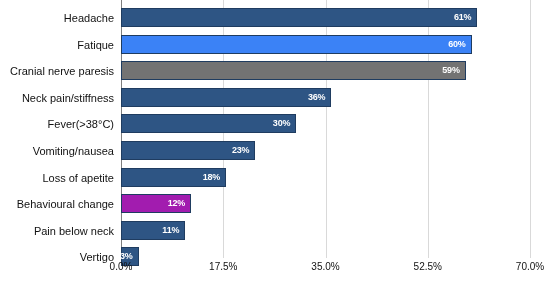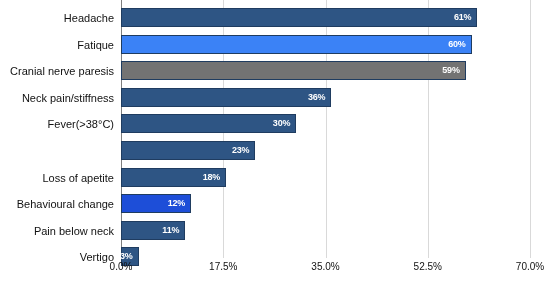--- a/index.html
+++ b/index.html
@@ -158,21 +158,21 @@
         <div class="bar" title="Vomiting/nausea 23%" style="width: 134.386px; background: rgb(46, 85, 132); border-color: rgb(31, 60, 96);">
           <span class="bar-value" style="color: rgb(255, 255, 255);">23%</span>
         </div>
       </div>
       <div class="bar-row" style="top: 167.6px; width: 409px;">
         <div class="bar" title="Loss of apetite 18%" style="width: 105.171px; background: rgb(46, 85, 132); border-color: rgb(31, 60, 96);">
           <span class="bar-value" style="color: rgb(255, 255, 255);">18%</span>
         </div>
       </div>
       <div class="bar-row" style="top: 194.2px; width: 409px;">
-        <div class="bar" title="Behavioural change 12%" style="width: 70.1143px; background: #1d4ed8; border-color: rgb(31, 60, 96);">
+        <div class="bar" title="Behavioural change 12%" style="width: 70.1143px; background: #a21caf; border-color: rgb(31, 60, 96);">
           <span class="bar-value" style="color: rgb(255, 255, 255);">12%</span>
         </div>
       </div>
       <div class="bar-row" style="top: 220.8px; width: 409px;">
         <div class="bar" title="Pain below neck 11%" style="width: 64.2714px; background: rgb(46, 85, 132); border-color: rgb(31, 60, 96);">
           <span class="bar-value" style="color: rgb(255, 255, 255);">11%</span>
         </div>
       </div>
       <div class="bar-row" style="top: 247.4px; width: 409px;">
         <div class="bar" title="Vertigo 3%" style="width: 17.5286px; background: rgb(46, 85, 132); border-color: rgb(31, 60, 96);">
@@ -180,20 +180,21 @@
         </div>
       </div>
     </div>
 
   <div id="category-labels">
       <div class="cat-label" style="top: 39.6px;">Fatique</div>
       <div class="cat-label" style="top: 13px;">Headache</div>
       <div class="cat-label" style="top: 66.2px;">Cranial nerve paresis</div>
       <div class="cat-label" style="top: 92.8px;">Neck pain/stiffness</div>
       <div class="cat-label" style="top: 119.4px;">Fever(&gt;38°C)</div>
+      <div class="cat-label" style="top: 146px;">Vomiting/nausea</div>
       <div class="cat-label" style="top: 172.6px;">Loss of apetite</div>
       <div class="cat-label" style="top: 199.2px;">Behavioural change</div>
       <div class="cat-label" style="top: 225.8px;">Pain below neck</div>
       <div class="cat-label" style="top: 252.4px;">Vertigo</div>
     </div>
 
   <div id="x-tick-labels">
       <div class="x-tick" style="left: 121px;">0.0%</div>
       <div class="x-tick" style="left: 223.25px;">17.5%</div>
       <div class="x-tick" style="left: 325.5px;">35.0%</div>

